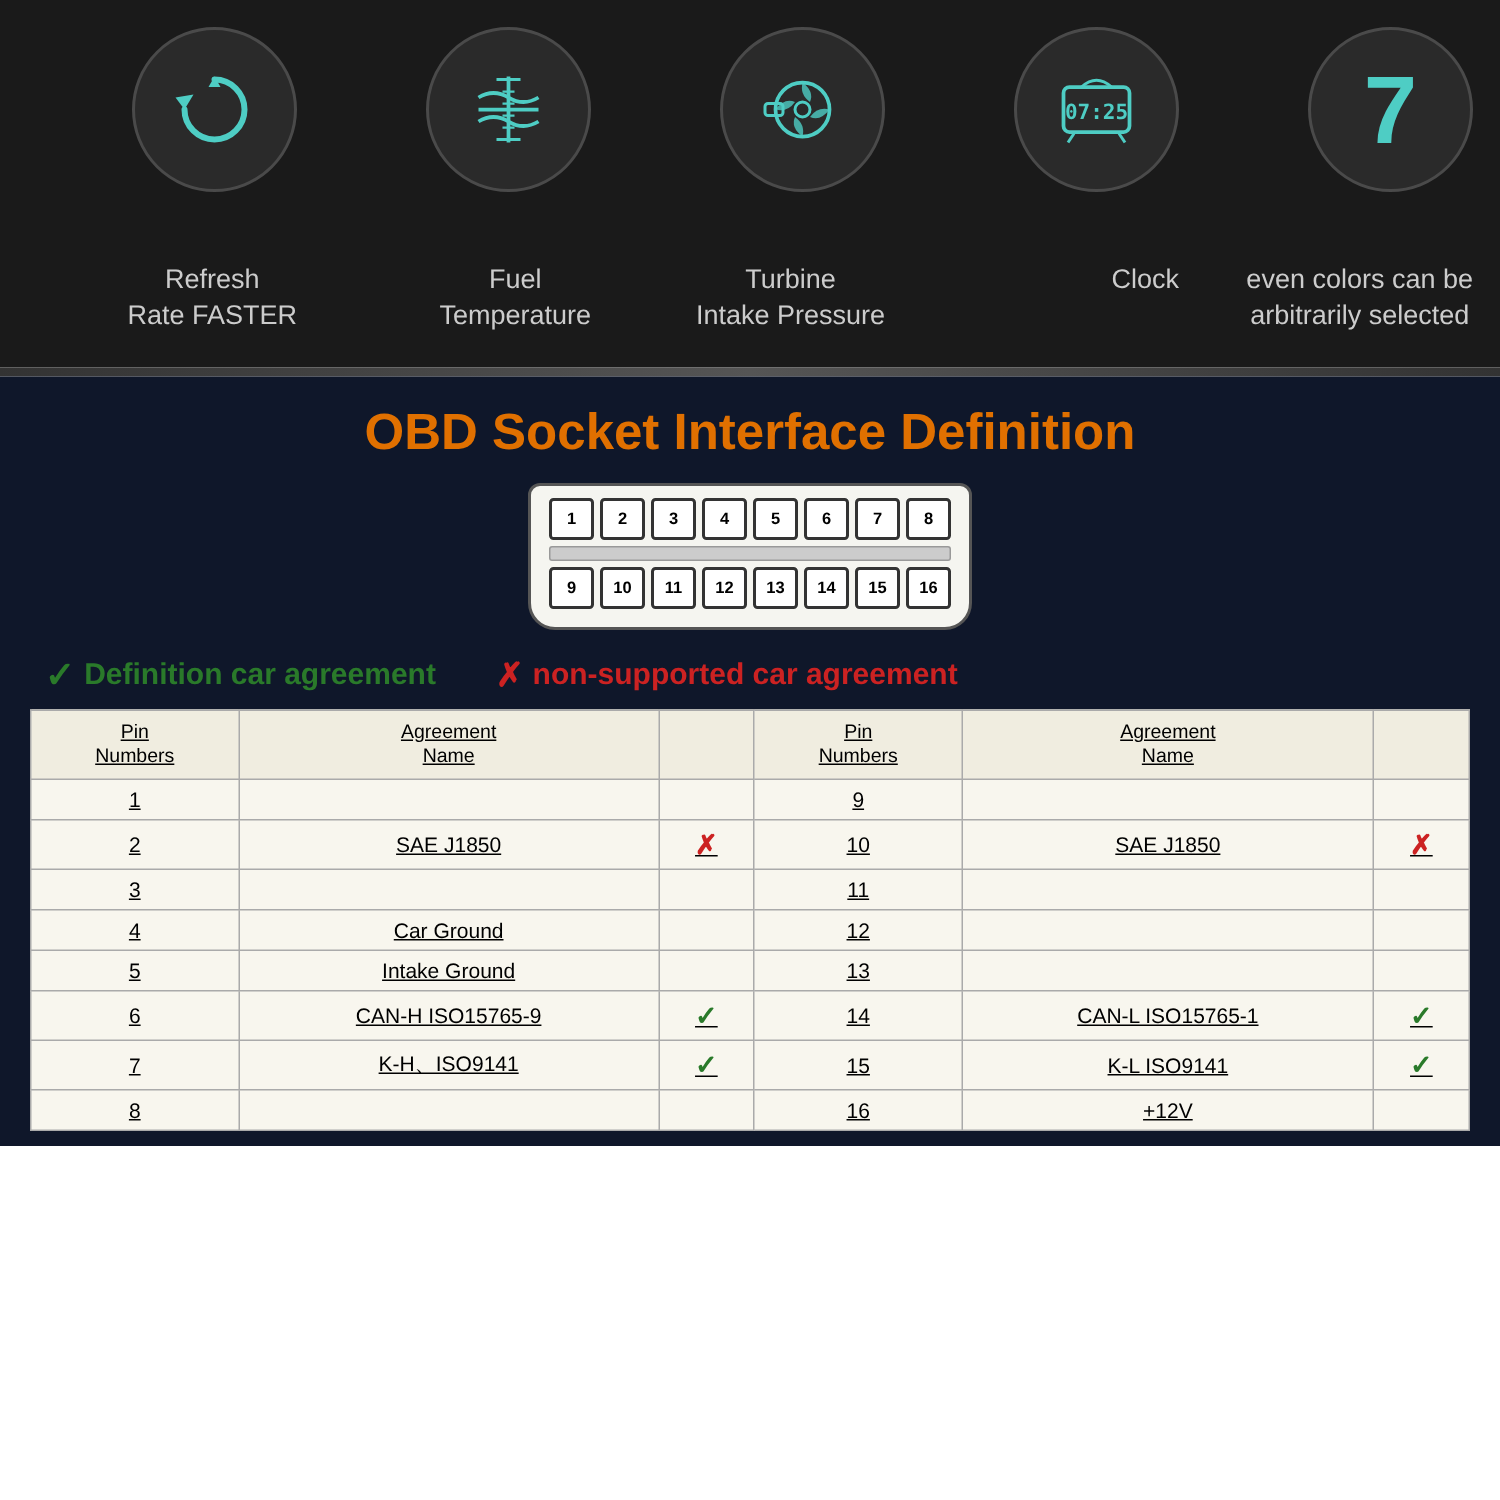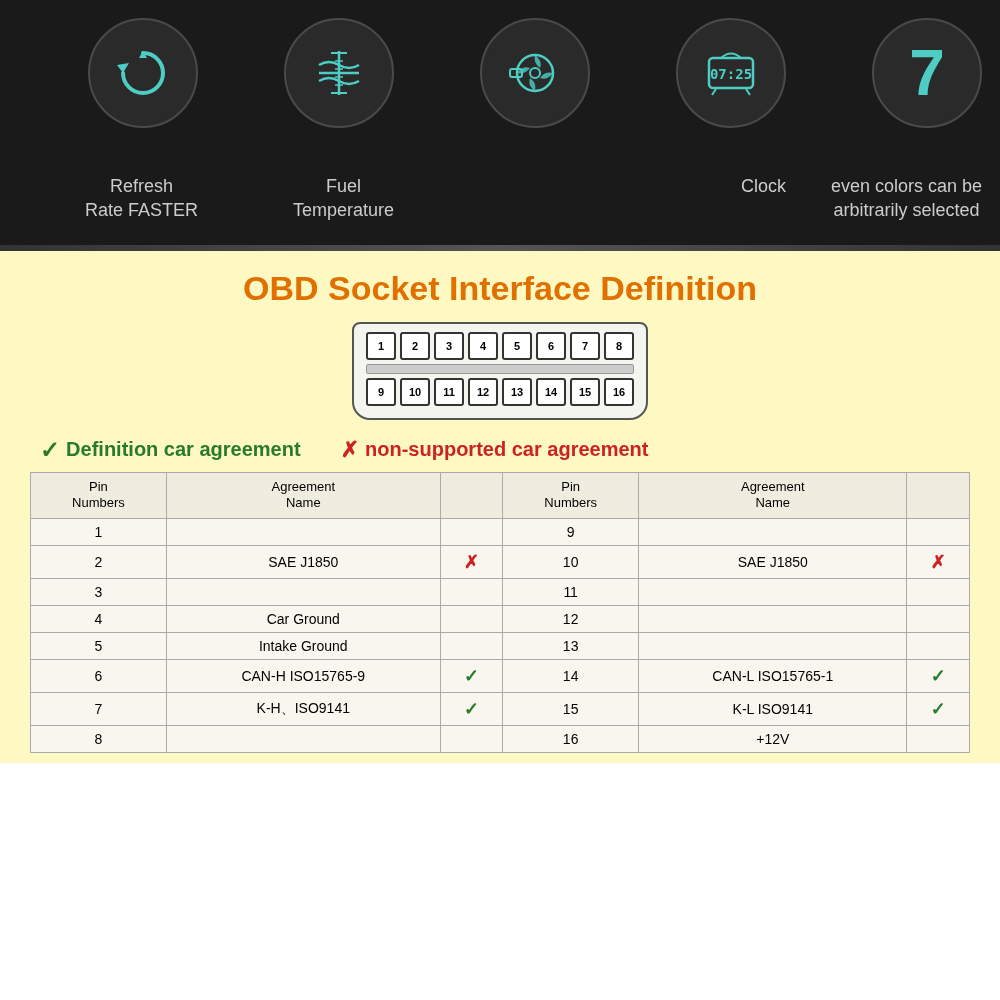--- a/index.html
+++ b/index.html
@@ -54,23 +54,23 @@
     
     .num-seven {
       font-size: 64px;
       color: #4ecdc4;
       font-weight: bold;
       font-family: Arial, sans-serif;
     }
 
     
     .bottom-section {
-      background: #fef9c3;
-      width: 100%;
-      padding: 18px 30px 10px;
+      background: #0f172a;
+      width: 100%;
+      padding: 18px 20px 10px;
     }
 
     .obd-title {
       text-align: center;
       font-size: 34px;
       font-weight: bold;
       color: #e07000;
       margin-bottom: 14px;
     }
 
@@ -140,20 +140,21 @@
     }
     .check-green { color: #2a7a2a; font-size: 24px; font-weight: bold; }
     .x-red { color: #cc2222; font-size: 22px; font-weight: bold; }
 
     
     .pin-table {
       width: 100%;
       border-collapse: collapse;
       font-size: 14px;
       background: #f5f3ea;
+      text-decoration: underline;
     }
     .pin-table th {
       border: 1px solid #aaa;
       padding: 6px 8px;
       text-align: center;
       font-weight: normal;
       background: #f0ede0;
       font-size: 13px;
       line-height: 1.3;
     }
@@ -224,20 +225,21 @@
         <circle cx="30" cy="30" r="5" fill="none" stroke="#4ecdc4" stroke-width="2"></circle>
 
         <path d="M30 12 Q38 18 35 25 Q28 20 30 12Z" fill="#4ecdc4" opacity="0.8"></path>
         <path d="M48 30 Q42 38 35 35 Q40 28 48 30Z" fill="#4ecdc4" opacity="0.8"></path>
         <path d="M30 48 Q22 42 25 35 Q32 40 30 48Z" fill="#4ecdc4" opacity="0.8"></path>
         <path d="M12 30 Q18 22 25 25 Q20 32 12 30Z" fill="#4ecdc4" opacity="0.8"></path>
 
         <rect x="5" y="26" width="12" height="8" rx="2" fill="none" stroke="#4ecdc4" stroke-width="2"></rect>
       </svg>
     </div>
+    <div class="feature-label">Turbine<br>Intake Pressure</div>
   </div>
 
   <div class="feature-item">
     <div class="icon-circle">
       <svg class="icon-svg" viewBox="0 0 60 60">
 
         <rect x="8" y="15" width="44" height="30" rx="4" fill="none" stroke="#4ecdc4" stroke-width="2.5"></rect>
 
         <text x="30" y="36" text-anchor="middle" fill="#4ecdc4" font-size="14" font-family="monospace" font-weight="bold">07:25</text>
 

